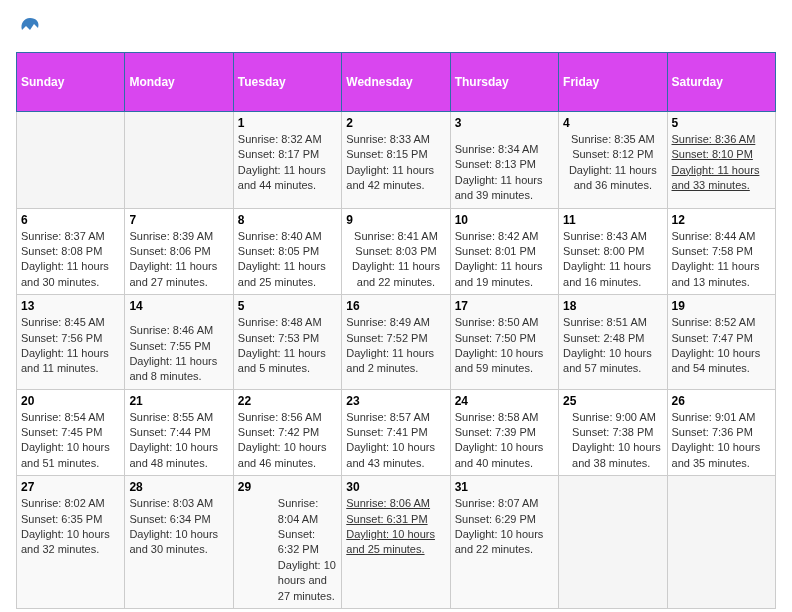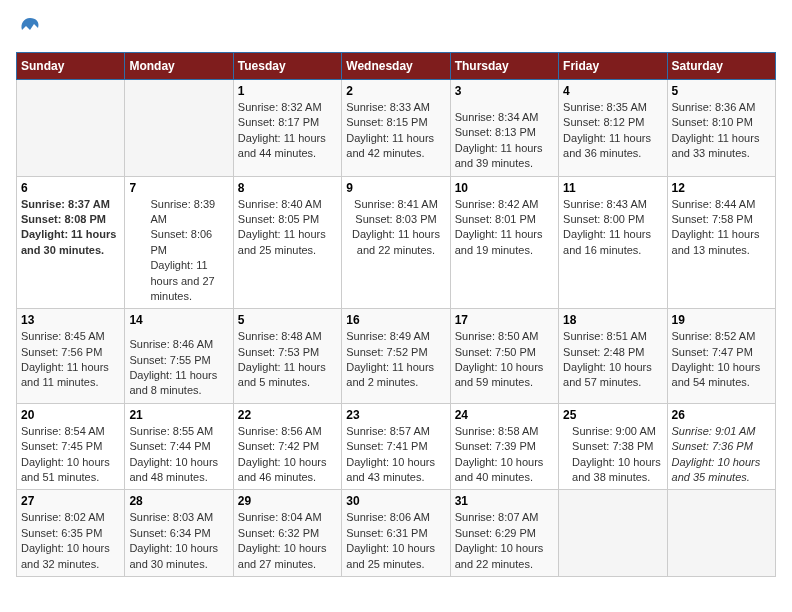--- a/index.html
+++ b/index.html
@@ -46,23 +46,23 @@
     .location-title {
       font-size: 14px;
       color: #555;
     }
     .calendar {
       width: 100%;
       border-collapse: collapse;
       font-size: 11px;
     }
     .calendar th {
-      background: #7f1d1d;
+      background: #d946ef;
       color: #fff;
-      padding: 6px 4px;
+      padding: 22px 4px;
       text-align: left;
       font-size: 12px;
       font-weight: bold;
       border: 1px solid #2e6da8;
     }
     .calendar td {
       border: 1px solid #ccc;
       vertical-align: top;
       padding: 4px;
       width: 108px;
@@ -140,41 +140,41 @@
 Daylight: 11 hours and 42 minutes.</div>
         </td>
         <td>
           <span class="day-number">3</span>
           <div class="day-info" style="white-space: pre-line; margin-top: 12px;">Sunrise: 8:34 AM
 Sunset: 8:13 PM
 Daylight: 11 hours and 39 minutes.</div>
         </td>
         <td>
           <span class="day-number">4</span>
-          <div class="day-info" style="white-space: pre-line;">Sunrise: 8:35 AM
+          <div class="day-info" style="white-space: pre-line; text-align: center;">Sunrise: 8:35 AM
 Sunset: 8:12 PM
 Daylight: 11 hours and 36 minutes.</div>
         </td>
         <td>
           <span class="day-number">5</span>
-          <div class="day-info" style="white-space: pre-line;">Sunrise: 8:36 AM
+          <div class="day-info" style="white-space: pre-line; text-decoration: underline;">Sunrise: 8:36 AM
 Sunset: 8:10 PM
 Daylight: 11 hours and 33 minutes.</div>
         </td>
       </tr>
       <tr>
         <td>
           <span class="day-number">6</span>
-          <div class="day-info" style="white-space: pre-line; font-weight: bold;">Sunrise: 8:37 AM
+          <div class="day-info" style="white-space: pre-line;">Sunrise: 8:37 AM
 Sunset: 8:08 PM
 Daylight: 11 hours and 30 minutes.</div>
         </td>
         <td>
           <span class="day-number">7</span>
-          <div class="day-info" style="white-space: pre-line; margin-left: 21px;">Sunrise: 8:39 AM
+          <div class="day-info" style="white-space: pre-line;">Sunrise: 8:39 AM
 Sunset: 8:06 PM
 Daylight: 11 hours and 27 minutes.</div>
         </td>
         <td>
           <span class="day-number">8</span>
           <div class="day-info" style="white-space: pre-line;">Sunrise: 8:40 AM
 Sunset: 8:05 PM
 Daylight: 11 hours and 25 minutes.</div>
         </td>
         <td>
@@ -278,47 +278,47 @@
 Daylight: 10 hours and 40 minutes.</div>
         </td>
         <td>
           <span class="day-number">25</span>
           <div class="day-info" style="white-space: pre-line; margin-left: 9px;">Sunrise: 9:00 AM
 Sunset: 7:38 PM
 Daylight: 10 hours and 38 minutes.</div>
         </td>
         <td>
           <span class="day-number">26</span>
-          <div class="day-info" style="white-space: pre-line; font-style: italic;">Sunrise: 9:01 AM
+          <div class="day-info" style="white-space: pre-line;">Sunrise: 9:01 AM
 Sunset: 7:36 PM
 Daylight: 10 hours and 35 minutes.</div>
         </td>
       </tr>
       <tr>
         <td>
           <span class="day-number">27</span>
           <div class="day-info" style="white-space: pre-line;">Sunrise: 8:02 AM
 Sunset: 6:35 PM
 Daylight: 10 hours and 32 minutes.</div>
         </td>
         <td>
           <span class="day-number">28</span>
           <div class="day-info" style="white-space: pre-line;">Sunrise: 8:03 AM
 Sunset: 6:34 PM
 Daylight: 10 hours and 30 minutes.</div>
         </td>
         <td>
           <span class="day-number">29</span>
-          <div class="day-info" style="white-space: pre-line;">Sunrise: 8:04 AM
+          <div class="day-info" style="white-space: pre-line; margin-left: 40px;">Sunrise: 8:04 AM
 Sunset: 6:32 PM
 Daylight: 10 hours and 27 minutes.</div>
         </td>
         <td>
           <span class="day-number">30</span>
-          <div class="day-info" style="white-space: pre-line;">Sunrise: 8:06 AM
+          <div class="day-info" style="white-space: pre-line; text-decoration: underline;">Sunrise: 8:06 AM
 Sunset: 6:31 PM
 Daylight: 10 hours and 25 minutes.</div>
         </td>
         <td>
           <span class="day-number">31</span>
           <div class="day-info" style="white-space: pre-line;">Sunrise: 8:07 AM
 Sunset: 6:29 PM
 Daylight: 10 hours and 22 minutes.</div>
         </td>
         <td class="empty-cell"></td>

